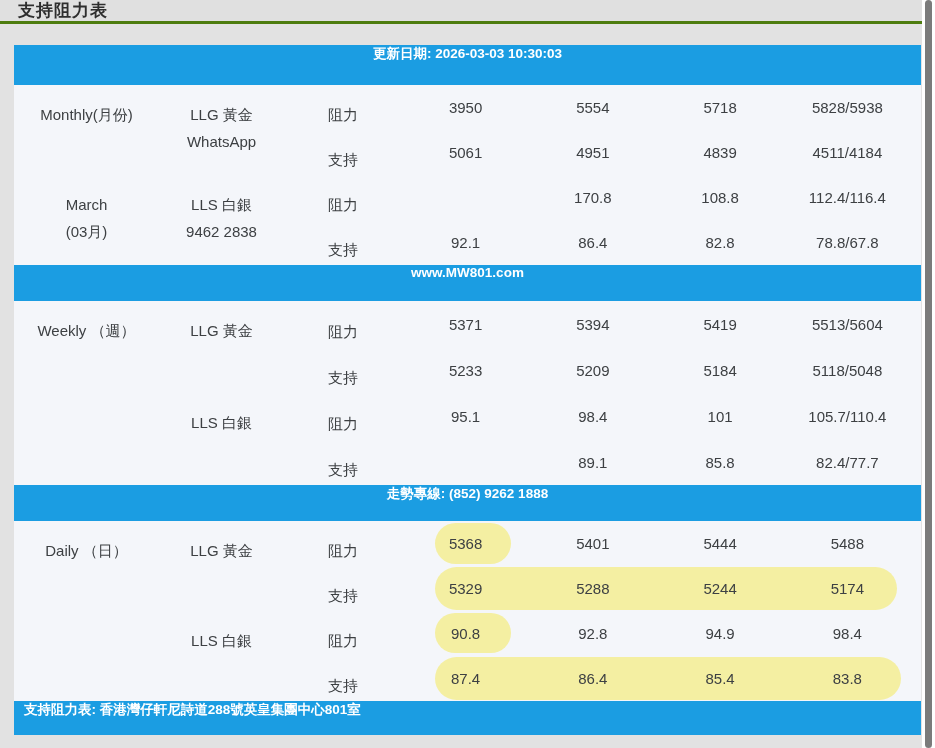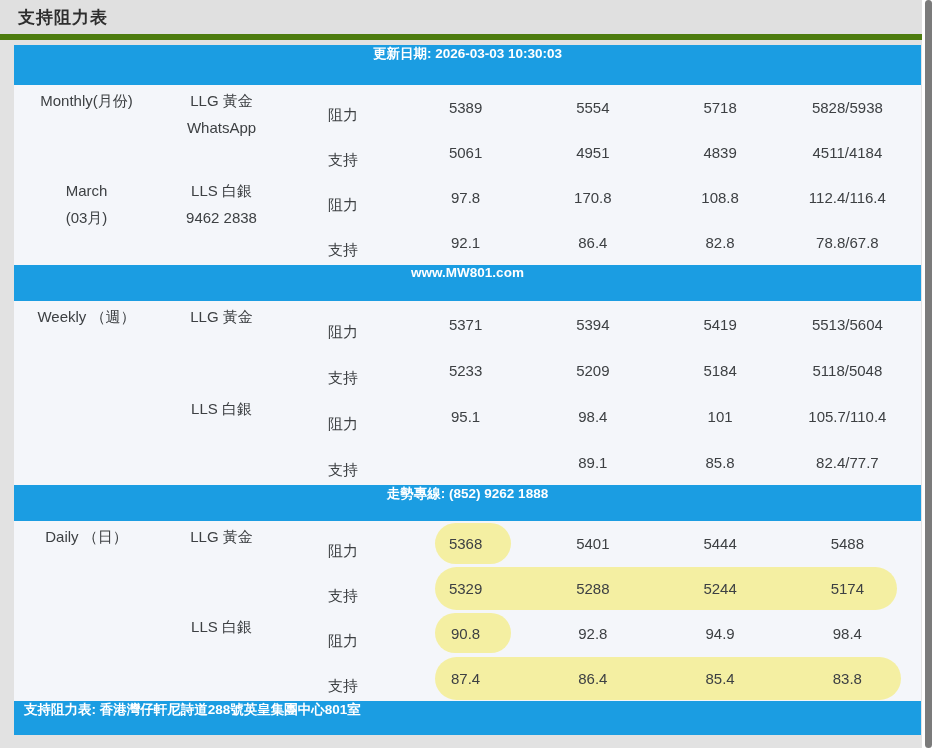--- a/index.html
+++ b/index.html
@@ -4,22 +4,22 @@
 <style>
   html,body{margin:0;padding:0;}
   body{
     width:935px;height:748px;position:relative;overflow:hidden;
     background:#e2e2e2;
     font-family:"Liberation Sans","DejaVu Sans",sans-serif;
     color:#3d4043;
   }
   
   .titlebar{
-    position:absolute;left:0;top:0;width:935px;height:40px;
-    background:#e0e0e0;border-bottom:6px solid #4d7c0f;
+    position:absolute;left:0;top:0;width:935px;height:24px;
+    background:#e0e0e0;border-bottom:3px solid #4d7c0f;
     display:flex;align-items:center;box-sizing:border-box;
   }
   .titlebar .title{font-size:17px;font-weight:bold;color:#2e2e2e;padding-left:18px;letter-spacing:1px;}
   
   .card{
     position:absolute;left:14px;top:45px;width:907px;
     background:#f4f6fa;
   }
   .banner{
     height:40px;background:#1b9de2;color:#ffffff;
@@ -33,21 +33,21 @@
     display:grid;
     grid-template-columns:145px 125px 118px 1fr 1fr 1fr 1fr;
     grid-auto-rows:45px;
     padding-right:10px;
     position:relative;z-index:1;
   }
   .weekly .pair{grid-auto-rows:46px;}
   .cell{display:flex;align-items:center;justify-content:center;font-size:15px;}
   .cell-span{
     grid-row:1/3;display:flex;flex-direction:column;align-items:center;
-    justify-content:flex-start;padding-top:2px;box-sizing:border-box;font-size:15px;
+    justify-content:flex-start;padding-top:16px;box-sizing:border-box;font-size:15px;
   }
   .cell-span div{line-height:27px;text-align:center;}
   .c1{grid-column:1;}.c2{grid-column:2;}.c3{grid-column:3;margin-top:16px;}
   .c4{grid-column:4;}.c5{grid-column:5;}.c6{grid-column:6;}.c7{grid-column:7;}
   .rA{grid-row:1;}.rB{grid-row:2;}
   .daily-wrap{position:relative;}
   .hl{position:absolute;background:#f4efa2;z-index:0;}
   .hl-pill1{left:421px;top:2px;width:76px;height:41px;border-radius:22px;}
   .hl-band1{left:421px;top:46px;width:462px;height:43px;border-radius:22px;}
   .hl-pill2{left:421px;top:92px;width:76px;height:40px;border-radius:22px;}
@@ -73,41 +73,40 @@
     <div class="pair">
       <div class="cell-span c1">
         <div>Monthly(月份)</div>
         <div></div>
       </div>
       <div class="cell-span c2">
         <div>LLG 黃金</div>
         <div>WhatsApp</div>
       </div>
       <div class="cell c3 rA">阻力</div>
-      <div class="cell c4 rA">5389</div>
+      <div class="cell c4 rA">3950</div>
       <div class="cell c5 rA">5554</div>
       <div class="cell c6 rA">5718</div>
       <div class="cell c7 rA">5828/5938</div>
       <div class="cell c3 rB">支持</div>
       <div class="cell c4 rB">5061</div>
       <div class="cell c5 rB">4951</div>
       <div class="cell c6 rB">4839</div>
       <div class="cell c7 rB">4511/4184</div>
     </div>
     <div class="pair">
       <div class="cell-span c1">
         <div>March</div>
         <div>(03月)</div>
       </div>
       <div class="cell-span c2">
         <div>LLS 白銀</div>
         <div>9462 2838</div>
       </div>
       <div class="cell c3 rA">阻力</div>
-      <div class="cell c4 rA">97.8</div>
       <div class="cell c5 rA">170.8</div>
       <div class="cell c6 rA">108.8</div>
       <div class="cell c7 rA">112.4/116.4</div>
       <div class="cell c3 rB">支持</div>
       <div class="cell c4 rB">92.1</div>
       <div class="cell c5 rB">86.4</div>
       <div class="cell c6 rB">82.8</div>
       <div class="cell c7 rB">78.8/67.8</div>
     </div>
   </div>

